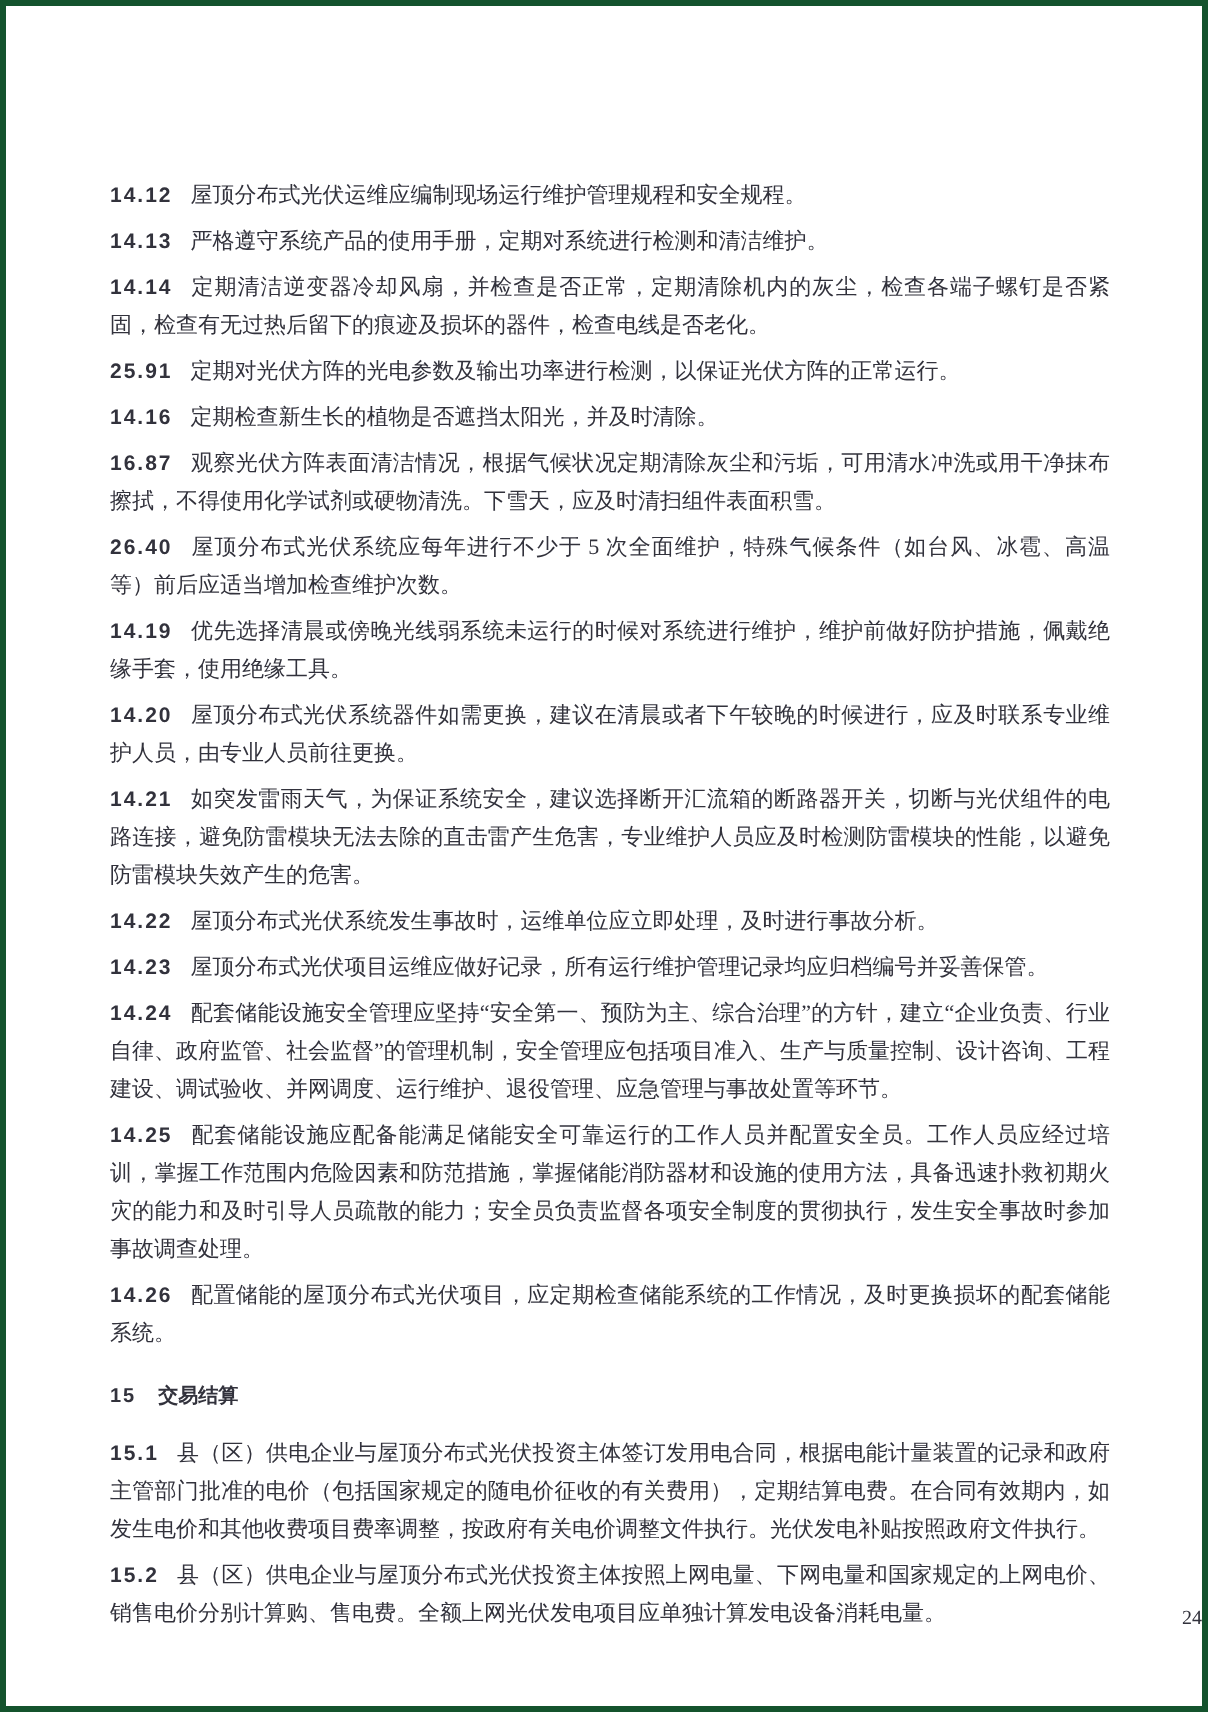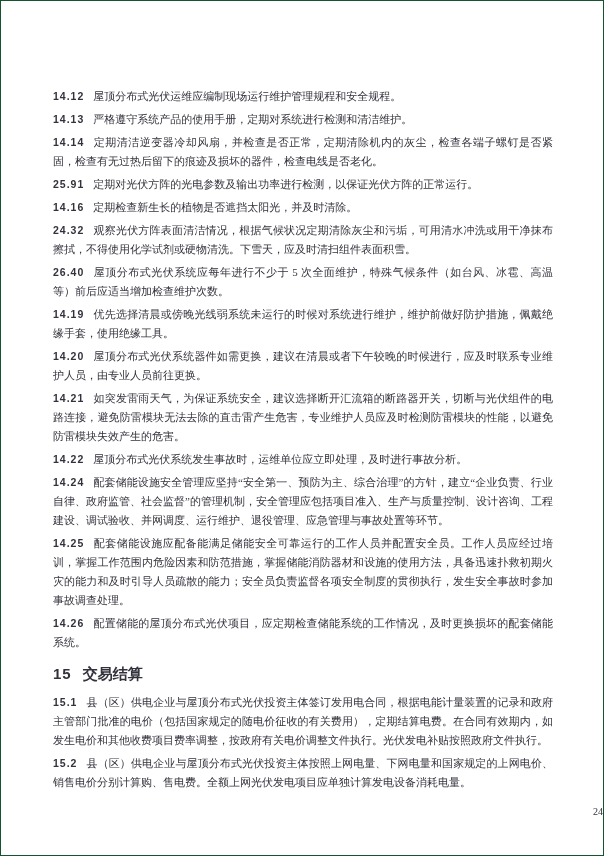--- a/index.html
+++ b/index.html
@@ -6,21 +6,21 @@
     margin: 0;
     padding: 0;
     background: #ffffff;
   }
   .page {
     position: relative;
     width: 604px;
     height: 856px;
     box-sizing: border-box;
     background: #ffffff;
-    border: 1px solid #14532d;
+    border: 3px solid #14532d;
     overflow: hidden;
     font-family: "Liberation Serif", "DejaVu Serif", serif;
     color: #32323c;
   }
   .doc-body {
     position: absolute;
     left: 52px;
     top: 86px;
     width: 500px;
     font-size: 11px;
@@ -34,21 +34,21 @@
     font-family: "Liberation Sans", "DejaVu Sans", sans-serif;
     font-weight: bold;
     font-size: 10.5px;
     letter-spacing: 1px;
     margin-right: 9px;
     white-space: nowrap;
   }
   .doc-body p.heading {
     font-family: "Liberation Sans", "DejaVu Sans", sans-serif;
     font-weight: bold;
-    font-size: 15px;
+    font-size: 10px;
     margin: 12px 0 10px 0;
     text-align: left;
   }
   .doc-body p.heading .num {
     margin-right: 11px;
     letter-spacing: 1px;
   }
   .page-number {
     position: absolute;
     left: 0;
@@ -62,26 +62,27 @@
 </head>
 <body>
 
 <div class="page">
   <div class="doc-body">
       <p class="clause"><span class="num">14.12</span><span class="txt">屋顶分布式光伏运维应编制现场运行维护管理规程和安全规程。</span></p>
       <p class="clause"><span class="num">14.13</span><span class="txt">严格遵守系统产品的使用手册，定期对系统进行检测和清洁维护。</span></p>
       <p class="clause"><span class="num">14.14</span><span class="txt">定期清洁逆变器冷却风扇，并检查是否正常，定期清除机内的灰尘，检查各端子螺钉是否紧固，检查有无过热后留下的痕迹及损坏的器件，检查电线是否老化。</span></p>
       <p class="clause"><span class="num">25.91</span><span class="txt">定期对光伏方阵的光电参数及输出功率进行检测，以保证光伏方阵的正常运行。</span></p>
       <p class="clause"><span class="num">14.16</span><span class="txt">定期检查新生长的植物是否遮挡太阳光，并及时清除。</span></p>
-      <p class="clause"><span class="num">24.32</span><span class="txt">观察光伏方阵表面清洁情况，根据气候状况定期清除灰尘和污垢，可用清水冲洗或用干净抹布擦拭，不得使用化学试剂或硬物清洗。下雪天，应及时清扫组件表面积雪。</span></p>
+      <p class="clause"><span class="num">16.87</span><span class="txt">观察光伏方阵表面清洁情况，根据气候状况定期清除灰尘和污垢，可用清水冲洗或用干净抹布擦拭，不得使用化学试剂或硬物清洗。下雪天，应及时清扫组件表面积雪。</span></p>
       <p class="clause"><span class="num">26.40</span><span class="txt">屋顶分布式光伏系统应每年进行不少于 5 次全面维护，特殊气候条件（如台风、冰雹、高温等）前后应适当增加检查维护次数。</span></p>
       <p class="clause"><span class="num">14.19</span><span class="txt">优先选择清晨或傍晚光线弱系统未运行的时候对系统进行维护，维护前做好防护措施，佩戴绝缘手套，使用绝缘工具。</span></p>
       <p class="clause"><span class="num">14.20</span><span class="txt">屋顶分布式光伏系统器件如需更换，建议在清晨或者下午较晚的时候进行，应及时联系专业维护人员，由专业人员前往更换。</span></p>
       <p class="clause"><span class="num">14.21</span><span class="txt">如突发雷雨天气，为保证系统安全，建议选择断开汇流箱的断路器开关，切断与光伏组件的电路连接，避免防雷模块无法去除的直击雷产生危害，专业维护人员应及时检测防雷模块的性能，以避免防雷模块失效产生的危害。</span></p>
       <p class="clause"><span class="num">14.22</span><span class="txt">屋顶分布式光伏系统发生事故时，运维单位应立即处理，及时进行事故分析。</span></p>
+      <p class="clause"><span class="num">14.23</span><span class="txt">屋顶分布式光伏项目运维应做好记录，所有运行维护管理记录均应归档编号并妥善保管。</span></p>
       <p class="clause"><span class="num">14.24</span><span class="txt">配套储能设施安全管理应坚持“安全第一、预防为主、综合治理”的方针，建立“企业负责、行业自律、政府监管、社会监督”的管理机制，安全管理应包括项目准入、生产与质量控制、设计咨询、工程建设、调试验收、并网调度、运行维护、退役管理、应急管理与事故处置等环节。</span></p>
       <p class="clause"><span class="num">14.25</span><span class="txt">配套储能设施应配备能满足储能安全可靠运行的工作人员并配置安全员。工作人员应经过培训，掌握工作范围内危险因素和防范措施，掌握储能消防器材和设施的使用方法，具备迅速扑救初期火灾的能力和及时引导人员疏散的能力；安全员负责监督各项安全制度的贯彻执行，发生安全事故时参加事故调查处理。</span></p>
       <p class="clause"><span class="num">14.26</span><span class="txt">配置储能的屋顶分布式光伏项目，应定期检查储能系统的工作情况，及时更换损坏的配套储能系统。</span></p>
       <p class="heading"><span class="num">15</span><span class="txt">交易结算</span></p>
       <p class="clause"><span class="num">15.1</span><span class="txt">县（区）供电企业与屋顶分布式光伏投资主体签订发用电合同，根据电能计量装置的记录和政府主管部门批准的电价（包括国家规定的随电价征收的有关费用），定期结算电费。在合同有效期内，如发生电价和其他收费项目费率调整，按政府有关电价调整文件执行。光伏发电补贴按照政府文件执行。</span></p>
       <p class="clause"><span class="num">15.2</span><span class="txt">县（区）供电企业与屋顶分布式光伏投资主体按照上网电量、下网电量和国家规定的上网电价、销售电价分别计算购、售电费。全额上网光伏发电项目应单独计算发电设备消耗电量。</span></p>
     </div>
   <div class="page-number">24</div>
 </div>
 

